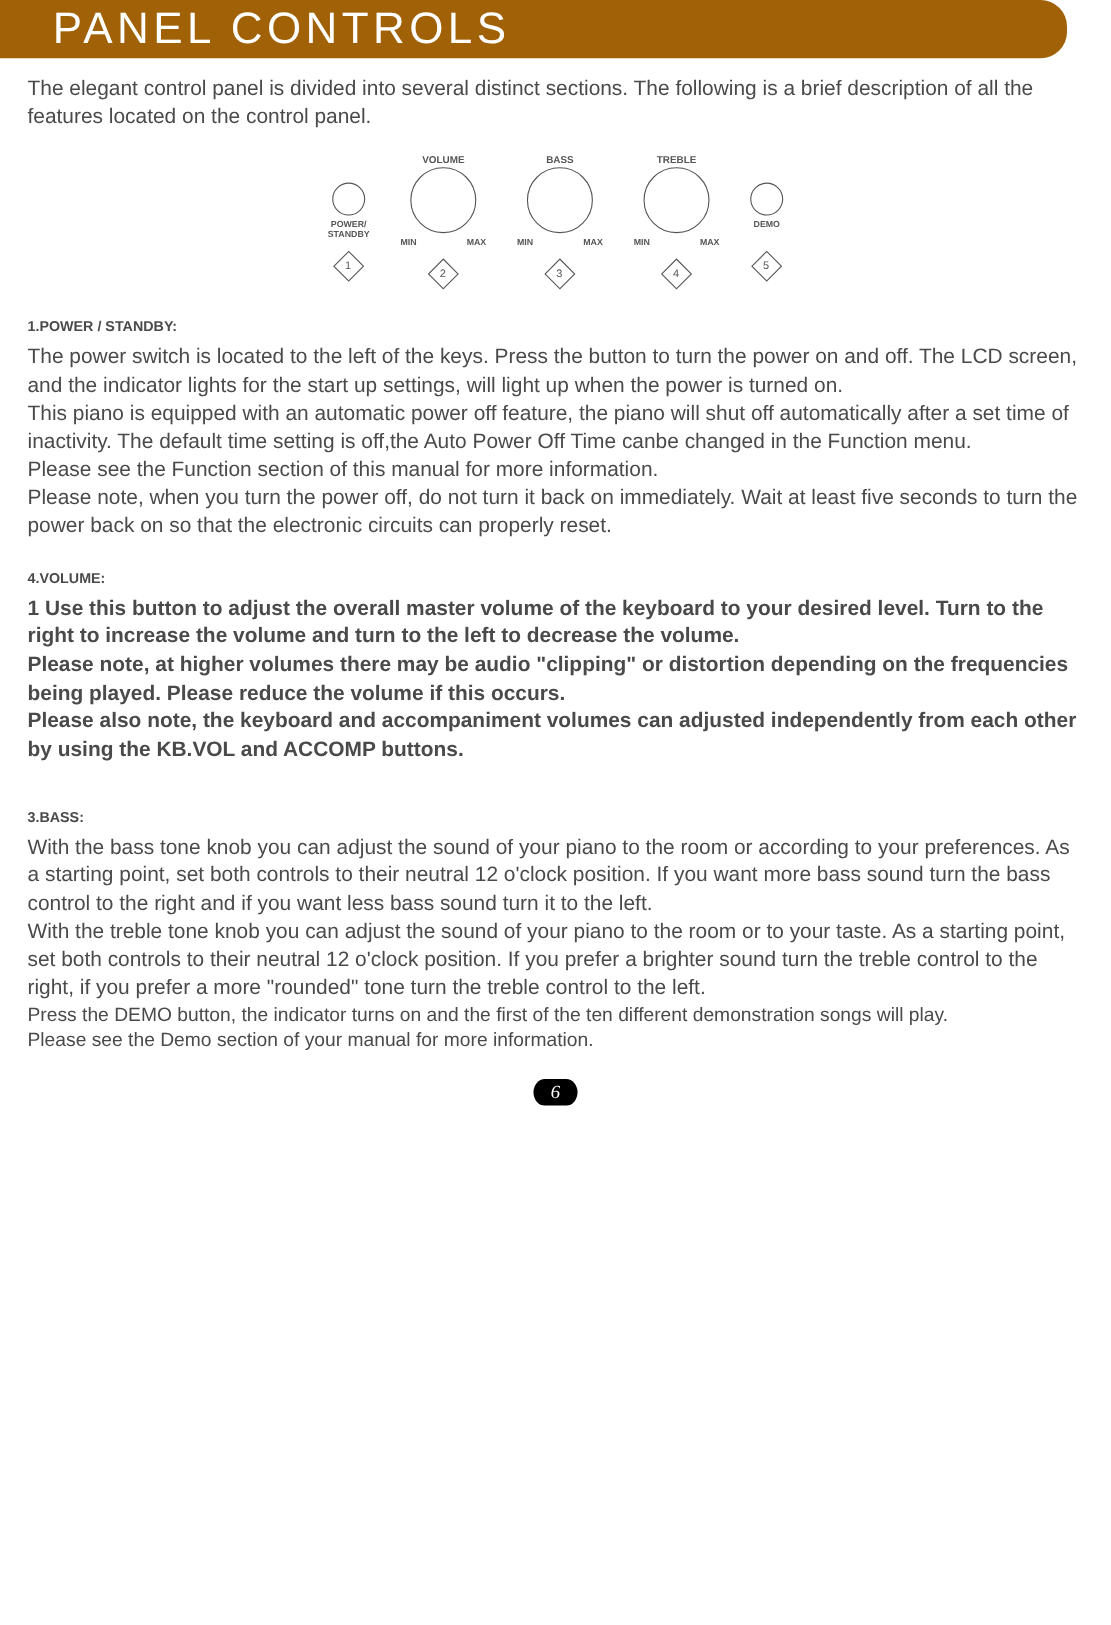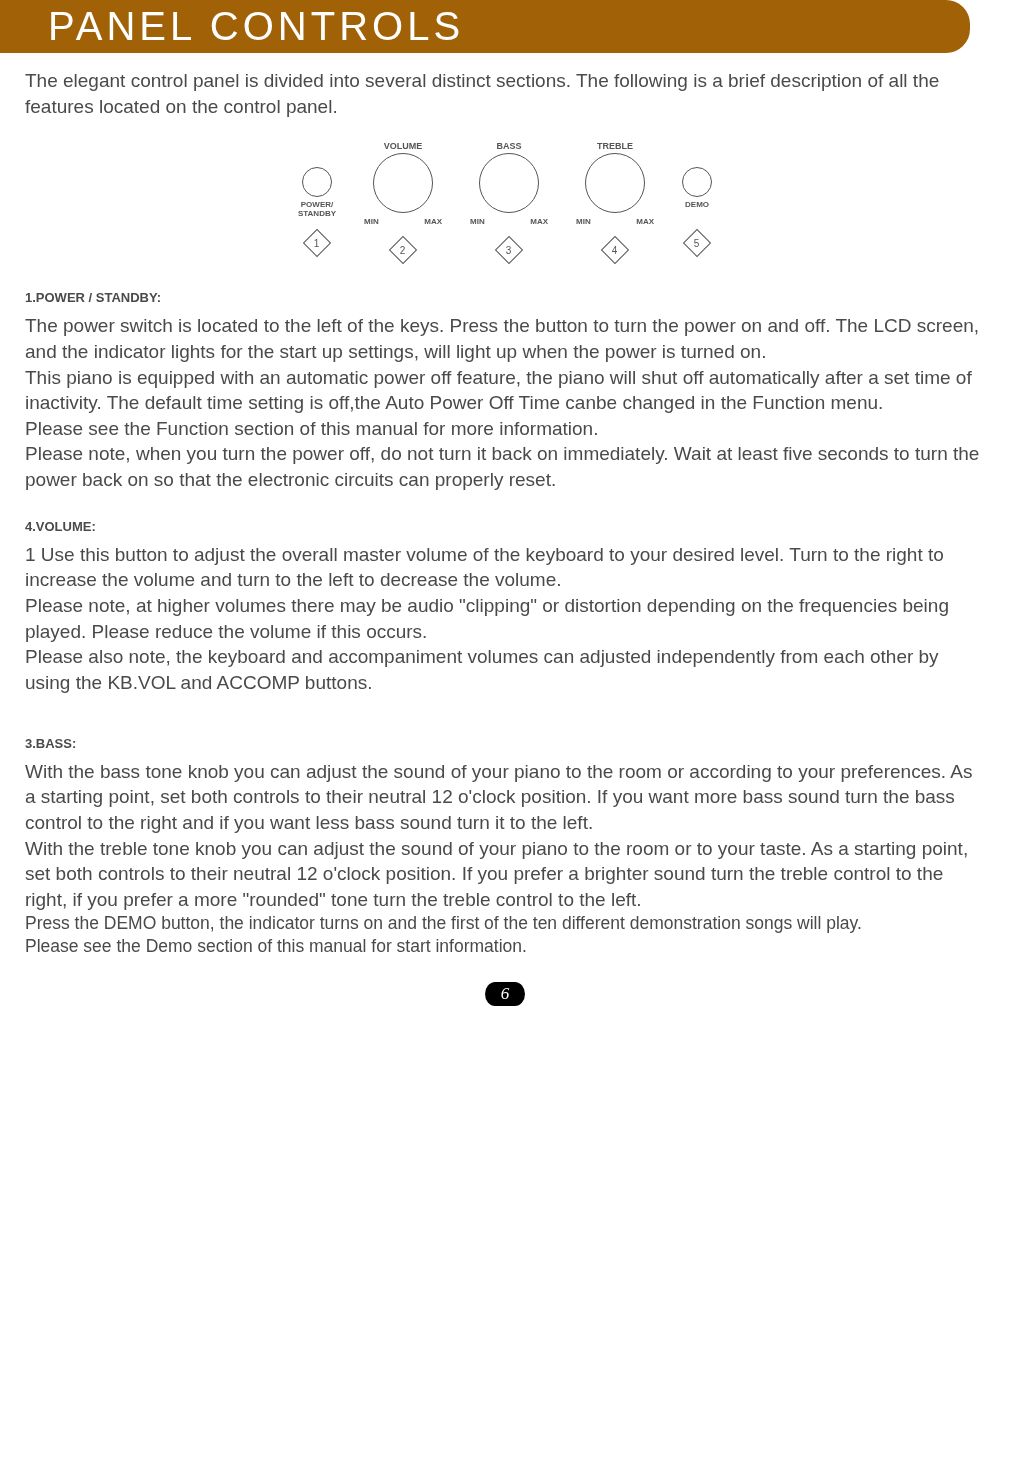--- a/index.html
+++ b/index.html
@@ -218,29 +218,29 @@
     </div>
   </div>
 
   <div class="section-heading">1.POWER / STANDBY:</div>
   <div class="section-body" style="white-space:pre-line;">The power switch is located to the left of the keys. Press the button to turn the power on and off. The LCD screen, and the indicator lights for the start up settings, will light up when the power is turned on.
 This piano is equipped with an automatic power off feature, the piano will shut off automatically after a set time of inactivity. The default time setting is off,the Auto Power Off Time canbe changed in the Function menu.
 Please see the Function section of this manual for more information.
 Please note, when you turn the power off, do not turn it back on immediately. Wait at least five seconds to turn the power back on so that the electronic circuits can properly reset.</div>
 
   <div class="section-heading">4.VOLUME:</div>
-  <div class="section-body" style="white-space:pre-line;">1 Use this button to adjust the overall master volume of the keyboard to your desired level. Turn to the right to increase the volume and turn to the left to decrease the volume.
+  <div class="section-body" style="white-space:pre-line;font-weight:bold;">1 Use this button to adjust the overall master volume of the keyboard to your desired level. Turn to the right to increase the volume and turn to the left to decrease the volume.
 Please note, at higher volumes there may be audio "clipping" or distortion depending on the frequencies being played. Please reduce the volume if this occurs.
 Please also note, the keyboard and accompaniment volumes can adjusted independently from each other by using the KB.VOL and ACCOMP buttons.</div>
 
   <div class="section-heading" style="margin-top:40px">3.BASS:</div>
   <div class="section-body" style="white-space:pre-line;">With the bass tone knob you can adjust the sound of your piano to the room or according to your preferences. As a starting point, set both controls to their neutral 12 o'clock position. If you want more bass sound turn the bass control to the right and if you want less bass sound turn it to the left.</div>
 
   <div class="section-body" style="white-space:pre-line;">With the treble tone knob you can adjust the sound of your piano to the room or to your taste. As a starting point, set both controls to their neutral 12 o'clock position. If you prefer a brighter sound turn the treble control to the right, if you prefer a more "rounded" tone turn the treble control to the left.</div>
 
   <div class="section-body smaller" style="white-space:pre-line;">Press the DEMO button, the indicator turns on and the first of the ten different demonstration songs will play.
-Please see the Demo section of this manual for start information.</div>
+Please see the Demo section of your manual for more information.</div>
 
   <div class="page-num-wrap">
     <span class="page-num">6</span>
   </div>
 
 </div>
 
 </body></html>

